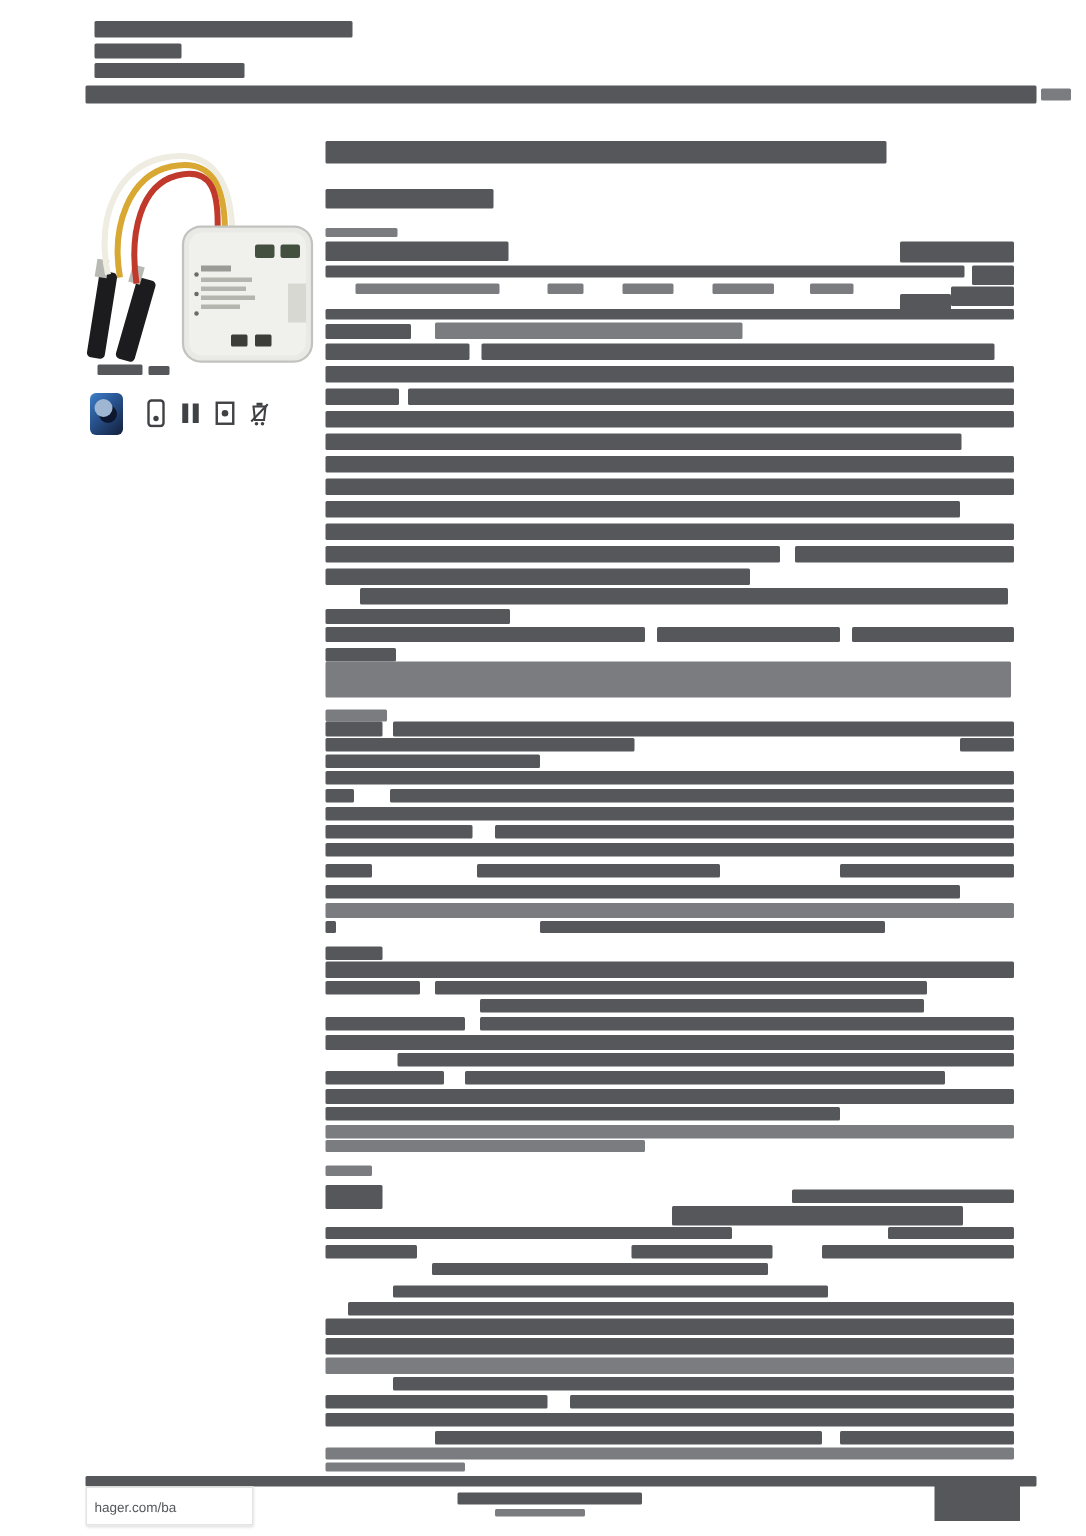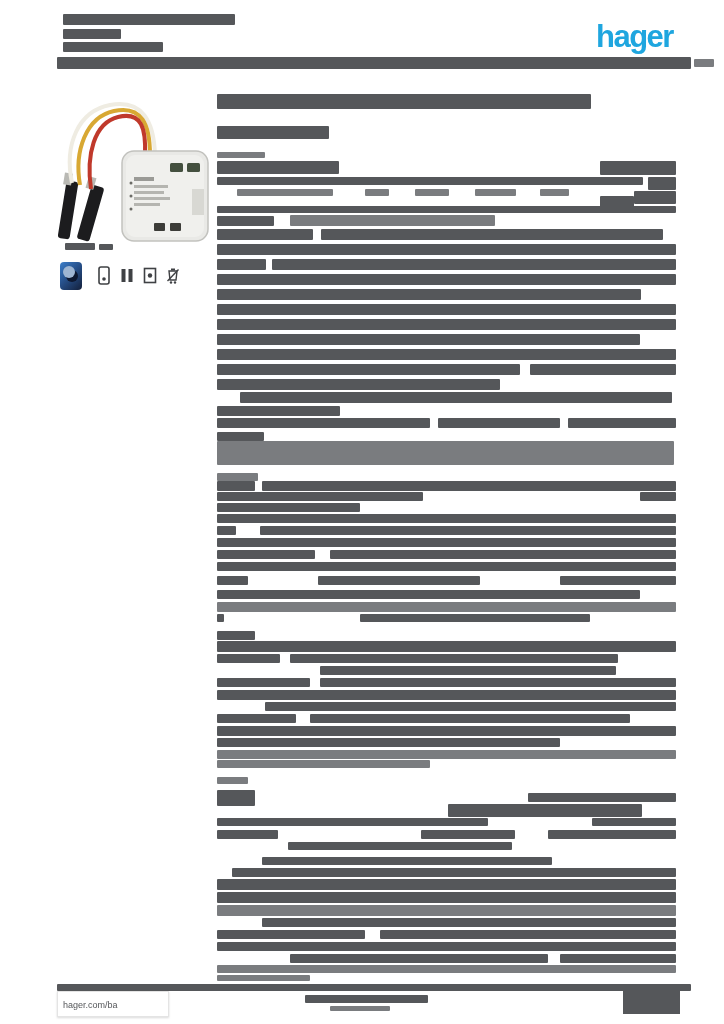--- a/index.html
+++ b/index.html
@@ -33,21 +33,20 @@
     background:#9fb6d2;box-shadow:3px 4px 0 0 #0d1830;
   }
   .cert-icons{position:absolute;left:97px;top:266px;width:90px;height:20px;display:flex;gap:9px;}
   .cert-icons .ci{width:14px;height:19px;filter:blur(.3px);}
 </style>
 </head>
 <body>
 
 <div id="page">
 
-  <div class="logo">hager</div>
 
   <svg class="product-photo" viewBox="0 0 152 152">
 
     <g fill="#1c1c1e">
       <rect x="4" y="88" width="12" height="58" rx="3" transform="rotate(9 10 117)"></rect>
       <rect x="26" y="92" width="13" height="56" rx="3" transform="rotate(16 32 120)"></rect>
     </g>
     <rect x="6" y="80" width="8" height="12" fill="#b9b9b4" transform="rotate(9 10 86)"></rect>
     <rect x="29" y="84" width="8" height="12" fill="#b9b9b4" transform="rotate(16 33 90)"></rect>
 

